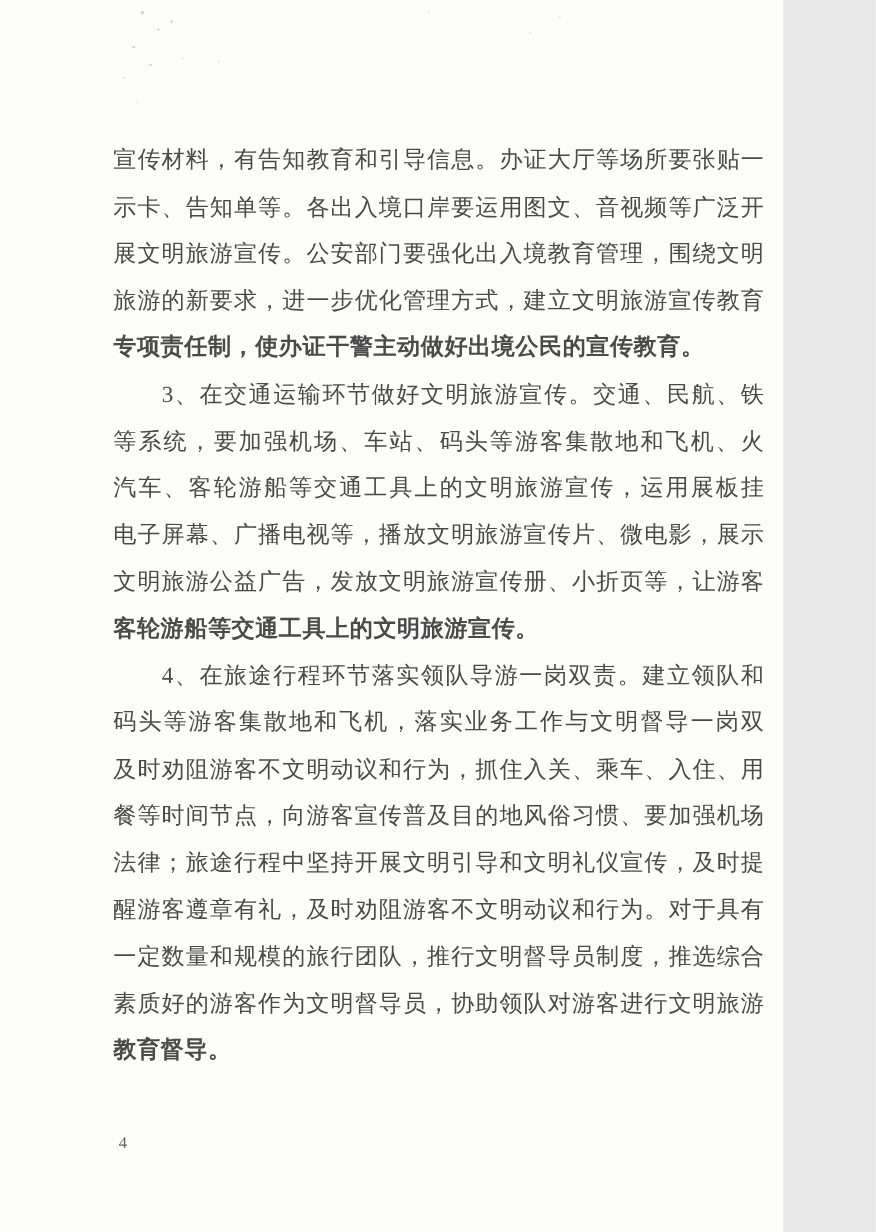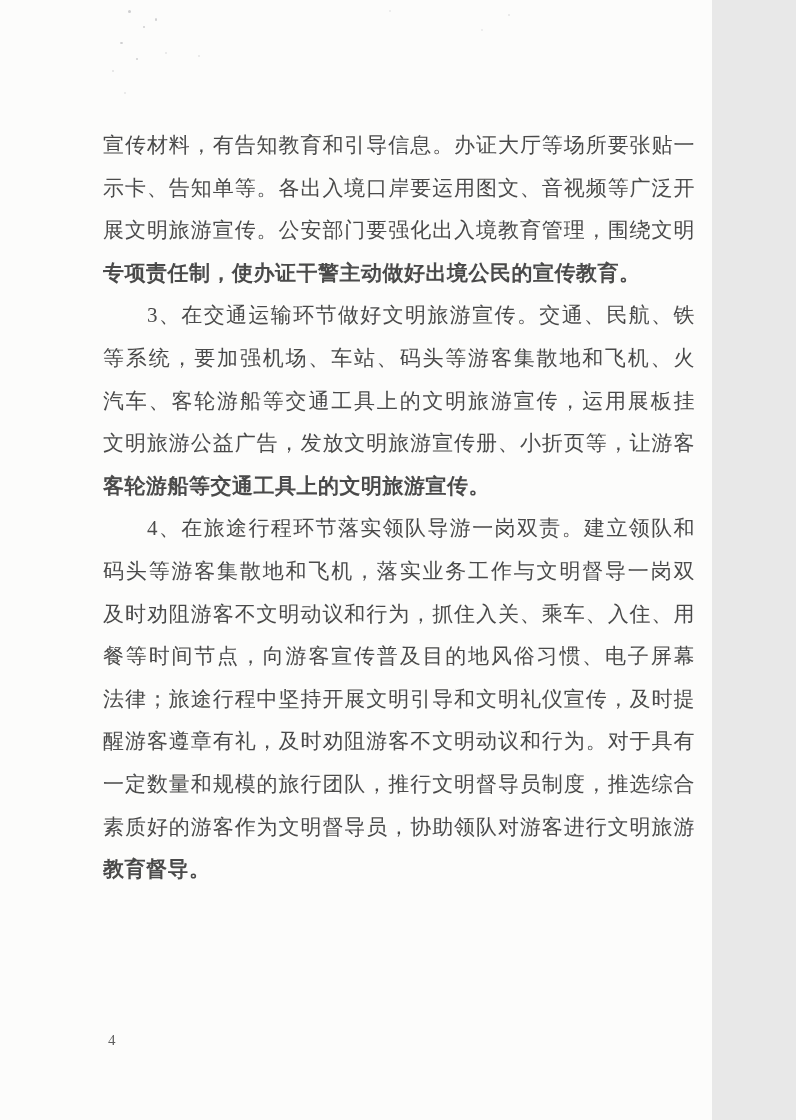--- a/index.html
+++ b/index.html
@@ -89,30 +89,32 @@
   <span class="speck s8"></span>
   <span class="speck s9"></span>
   <span class="speck s10"></span>
   <span class="speck s11"></span>
   <span class="speck s12"></span>
 
   <div class="text-block">
     <div class="line">宣传材料，有告知教育和引导信息。办证大厅等场所要张贴一</div>
     <div class="line">示卡、告知单等。各出入境口岸要运用图文、音视频等广泛开</div>
     <div class="line">展文明旅游宣传。公安部门要强化出入境教育管理，围绕文明</div>
+    <div class="line">旅游的新要求，进一步优化管理方式，建立文明旅游宣传教育</div>
     <div class="line last">专项责任制，使办证干警主动做好出境公民的宣传教育。</div>
     <div class="line indent">3、在交通运输环节做好文明旅游宣传。交通、民航、铁路</div>
     <div class="line">等系统，要加强机场、车站、码头等游客集散地和飞机、火车、</div>
     <div class="line">汽车、客轮游船等交通工具上的文明旅游宣传，运用展板挂图、</div>
+    <div class="line">电子屏幕、广播电视等，播放文明旅游宣传片、微电影，展示</div>
     <div class="line">文明旅游公益广告，发放文明旅游宣传册、小折页等，让游客</div>
     <div class="line last">客轮游船等交通工具上的文明旅游宣传。</div>
     <div class="line indent">4、在旅途行程环节落实领队导游一岗双责。建立领队和导</div>
     <div class="line">码头等游客集散地和飞机，落实业务工作与文明督导一岗双责。</div>
     <div class="line">及时劝阻游客不文明动议和行为，抓住入关、乘车、入住、用</div>
-    <div class="line">餐等时间节点，向游客宣传普及目的地风俗习惯、电子屏幕</div>
+    <div class="line">餐等时间节点，向游客宣传普及目的地风俗习惯、要加强机场</div>
     <div class="line">法律；旅途行程中坚持开展文明引导和文明礼仪宣传，及时提</div>
     <div class="line">醒游客遵章有礼，及时劝阻游客不文明动议和行为。对于具有</div>
     <div class="line">一定数量和规模的旅行团队，推行文明督导员制度，推选综合</div>
     <div class="line">素质好的游客作为文明督导员，协助领队对游客进行文明旅游</div>
     <div class="line last">教育督导。</div>
   </div>
 
   <div class="page-number">4</div>
 
 </div>

